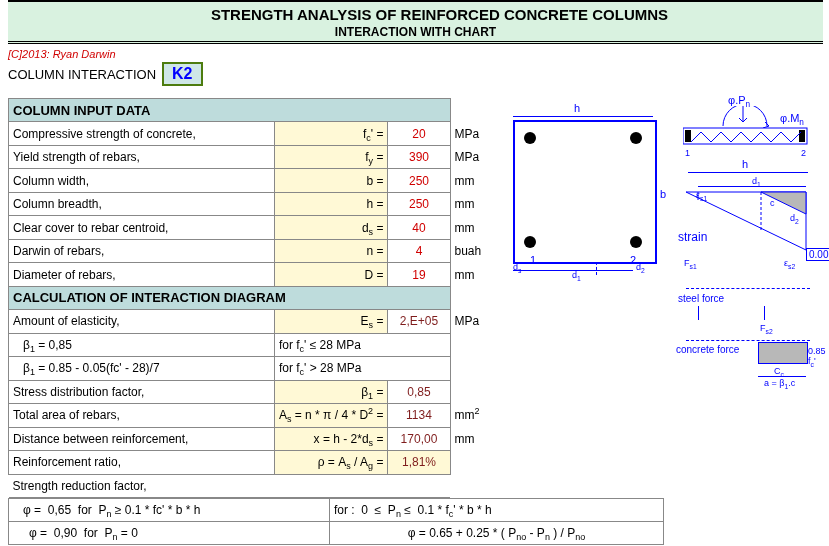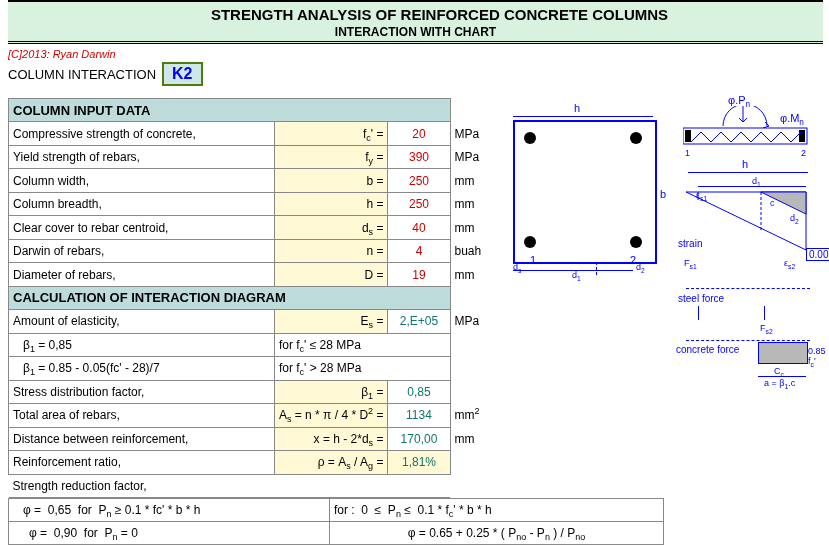--- a/index.html
+++ b/index.html
@@ -42,21 +42,21 @@
   .tbl { width: 490px; border-collapse: collapse; }
   .tbl td { border: 1px solid #888; padding: 2px 4px; height: 18px; vertical-align: middle; }
   .tbl .section-head {
     background: #bedcdc;
     font-weight: bold;
     font-size: 13px;
   }
   .tbl .label-col { width: 280px; }
   .tbl .sym-col   { width: 100px; text-align: right; background: #fff9d6; white-space: nowrap; }
   .tbl .val-col   { width: 55px;  text-align: center; color: #d00000; }
-  .tbl .val-col.blue { color: #0f766e; }
+  .tbl .val-col.blue { color: #7f1d1d; }
   .tbl .unit-col  { width: 40px;  border: none; }
   .tbl td.noborder { border-left: none; border-right: none; border-top: none; border-bottom: none; }
   .tbl td.bottomline { border: none; border-bottom: 1px solid #888; }
 
   sub, sup { line-height: 0; font-size: 0.75em; }
 
   
   .diagram { position: relative; width: 310px; height: 400px; color: #0000ff; font-size: 11px; }
   .diagram .blk { position: absolute; }
   .blueline, .bluelinev { position: absolute; background:#0000ff; }
@@ -247,21 +247,21 @@
 
       <svg class="blk" style="left:178px; top:92px;" width="130" height="80">
         <polygon points="0,2 120,2 120,60" fill="none" stroke="#0000ff"></polygon>
         <polygon points="75,2 120,2 120,24 75,2" fill="#b8b8b8" stroke="#0000ff"></polygon>
         <line x1="12" y1="2" x2="12" y2="10" stroke="#0000ff"></line>
         <line x1="75" y1="2" x2="75" y2="40" stroke="#0000ff" stroke-dasharray="3,2"></line>
       </svg>
       <span class="blk" style="left:188px; top:92px; font-size:9px;">ε<sub>s1</sub></span>
       <span class="blk" style="left:262px; top:100px; font-size:9px;">c</span>
       <span class="blk" style="left:282px; top:115px; font-size:9px;">d<sub>2</sub></span>
-      <span class="blk" style="left:170px; top:140px; font-size:10px;">strain</span>
+      <span class="blk" style="left:170px; top:132px; font-size:12px;">strain</span>
       <span class="blk" style="left:176px; top:160px; font-size:9px;">F<sub>s1</sub></span>
       <span class="blk" style="left:276px; top:160px; font-size:9px;">ε<sub>s2</sub></span>
       <div class="blk" style="left:298px; top:150px; border:1px solid #0000ff; padding:0 2px; font-size:10px;">0.003</div>
 
       <div class="dash" style="left:178px; top:190px; width:124px;"></div>
       <span class="blk" style="left:170px; top:195px; font-size:10px;">steel force</span>
       <div class="blueline" style="left:190px; top:208px; width:1px; height:14px;"></div>
       <div class="blueline" style="left:256px; top:208px; width:1px; height:14px;"></div>
 
       <span class="blk" style="left:252px; top:225px; font-size:9px;">F<sub>s2</sub></span>

